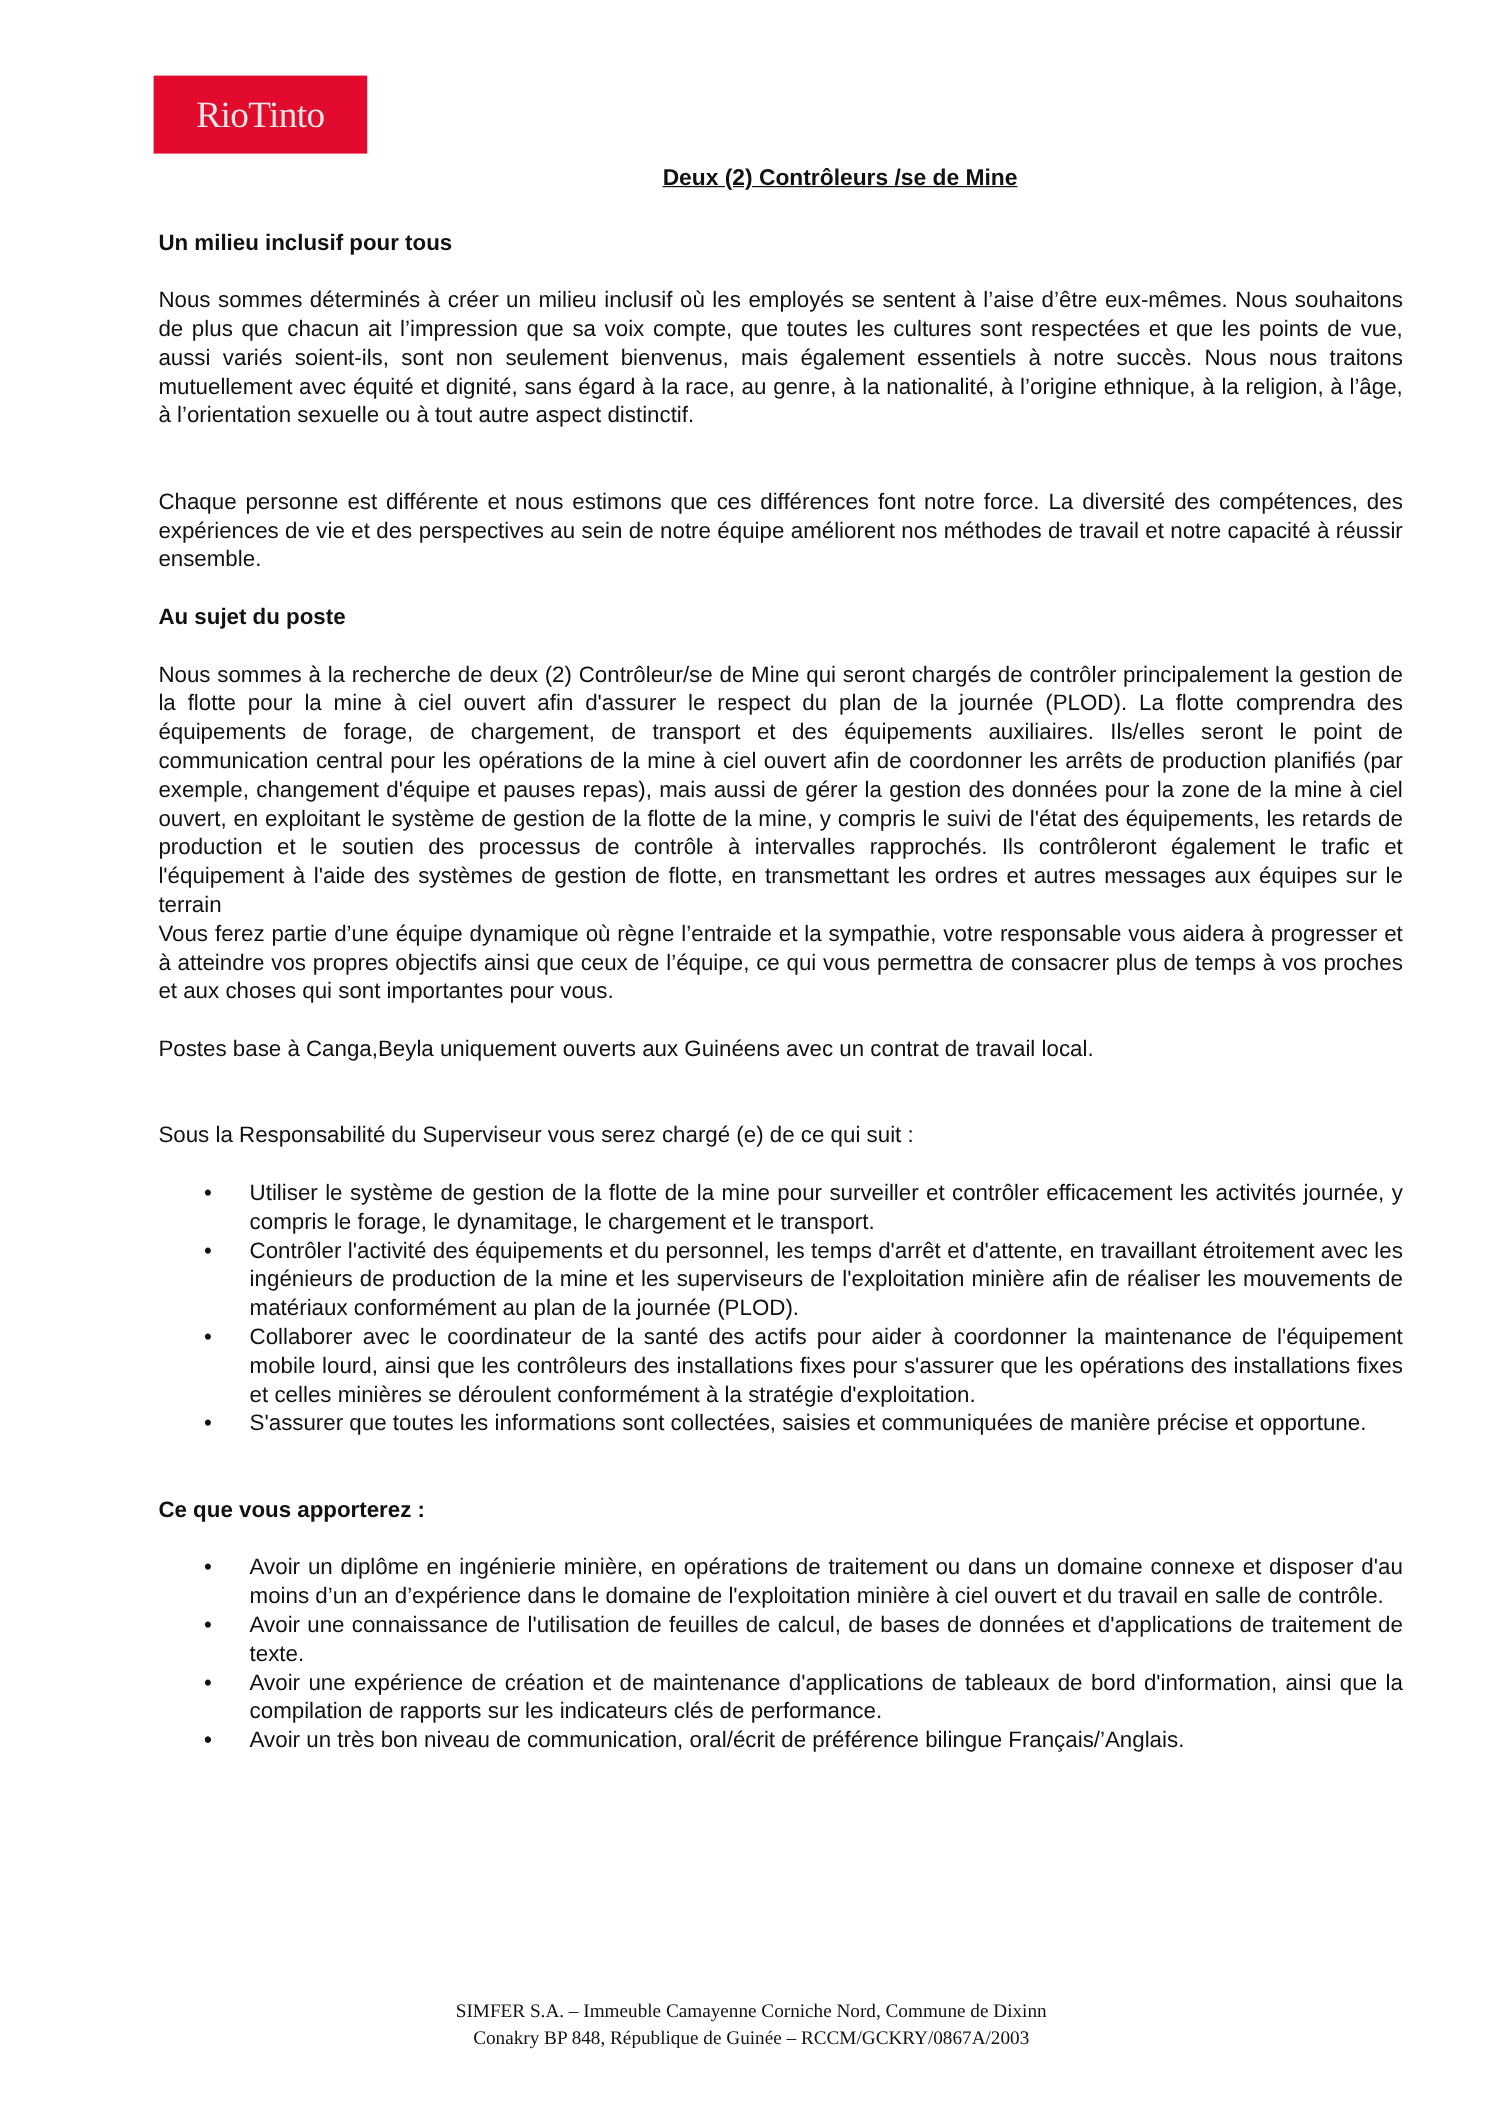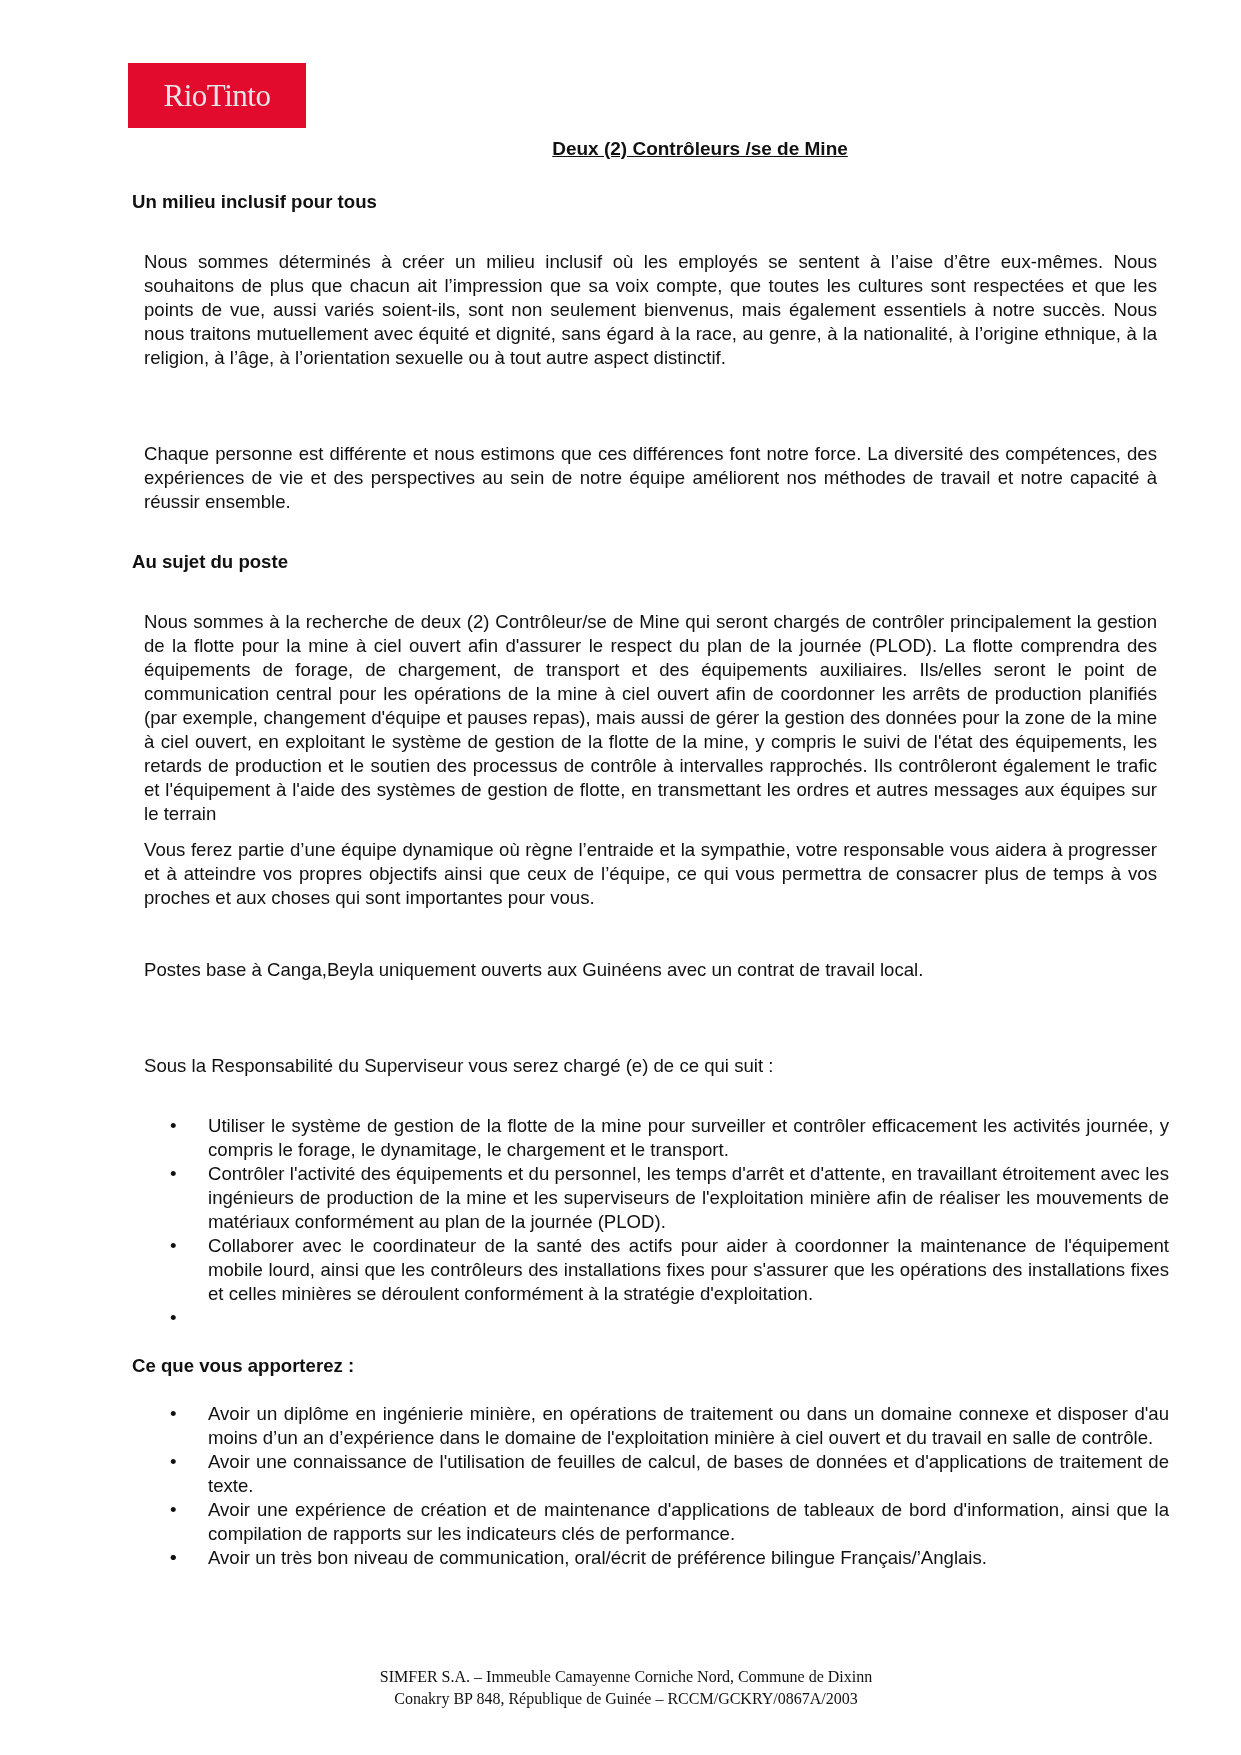--- a/index.html
+++ b/index.html
@@ -16,21 +16,21 @@
     .title {
       position: absolute; left: 0; width: 1400px; top: 138px; text-align: center;
       font-family: "Liberation Sans", sans-serif; font-weight: bold; font-size: 19px;
       text-decoration: underline;
     }
     .content {
       position: absolute; left: 132px; top: 190px; width: 1037px;
       font-family: "Liberation Sans", sans-serif; font-size: 18.6px; line-height: 24px;
     }
     .h { font-weight: bold; margin: 0; }
-    p { margin: 12px; text-align: justify; }
+    p { margin: 0; text-align: justify; }
     .gap1 { height: 24px; }
     .gap2 { height: 48px; }
     ul { list-style: none; margin: 0; padding: 0; }
     li { position: relative; padding-left: 76px; text-align: justify; }
     li .bullet { position: absolute; left: 38px; top: 0; }
     .footer {
       position: absolute; left: 0; width: 1148px; top: 1666px; text-align: center;
       font-family: "Liberation Serif", serif; font-size: 16px; line-height: 22px;
       padding-left: 104px; box-sizing: border-box;
     }
@@ -61,21 +61,21 @@
     <div class="gap1"></div>
     <p>Postes base à Canga,Beyla  uniquement ouverts aux Guinéens avec un contrat de travail local.</p>
     <div class="gap2"></div>
 
     <p>Sous la Responsabilité du Superviseur vous serez chargé (e) de ce qui suit :</p>
     <div class="gap1"></div>
     <ul>
       <li><span class="bullet">•</span><span>Utiliser le système de gestion de la flotte de la mine pour surveiller et contrôler efficacement les activités journée, y compris le forage, le dynamitage, le chargement et le transport.</span></li>
       <li><span class="bullet">•</span><span>Contrôler l'activité des équipements et du personnel, les temps d'arrêt et d'attente, en travaillant étroitement avec les ingénieurs de production de la mine et les superviseurs de l'exploitation minière afin de réaliser les mouvements de matériaux conformément au plan de la journée (PLOD).</span></li>
       <li><span class="bullet">•</span><span>Collaborer avec le coordinateur de la santé des actifs pour aider à coordonner la maintenance de l'équipement mobile lourd, ainsi que les contrôleurs des installations fixes pour s'assurer que les opérations des installations fixes et celles minières se déroulent conformément à la stratégie d'exploitation.</span></li>
-      <li><span class="bullet">•</span></li>
+      <li><span class="bullet">•</span><span>S'assurer que toutes les informations sont collectées, saisies et communiquées de manière précise et opportune.</span></li>
     </ul>
     <div class="gap2"></div>
 
     <p class="h">Ce que vous apporterez :</p>
     <div class="gap1"></div>
     <ul>
       <li><span class="bullet">•</span><span>Avoir un diplôme en ingénierie minière, en opérations de traitement ou dans un domaine connexe et disposer d'au moins d’un an d’expérience dans le domaine de l'exploitation minière à ciel ouvert et du travail en salle de contrôle.</span></li>
       <li><span class="bullet">•</span><span>Avoir une connaissance de l'utilisation de feuilles de calcul, de bases de données et d'applications de traitement de texte.</span></li>
       <li><span class="bullet">•</span><span>Avoir une expérience de création et de maintenance d'applications de tableaux de bord d'information, ainsi que la compilation de rapports sur les indicateurs clés de performance.</span></li>
       <li><span class="bullet">•</span></li>

